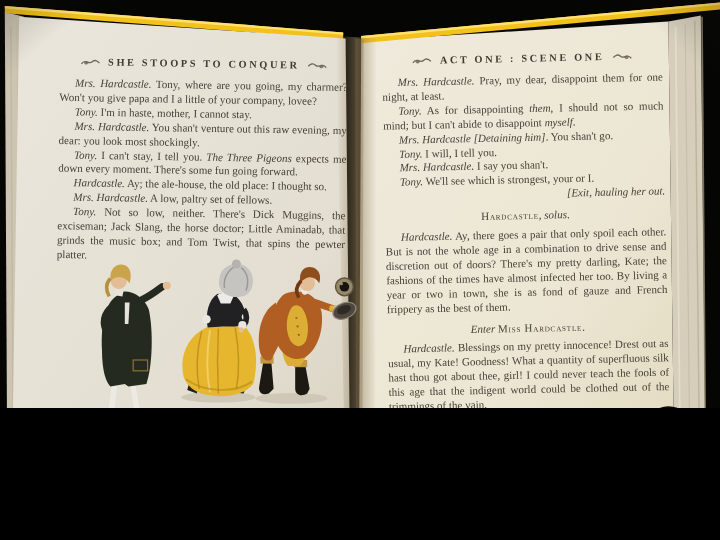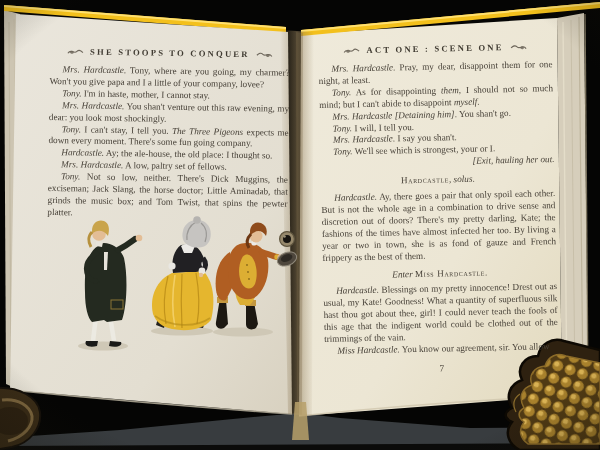--- a/index.html
+++ b/index.html
@@ -1,16 +1,16 @@
 <!DOCTYPE html>
 <html><head>
 <meta charset="utf-8">
 <style>
   html,body{margin:0;padding:0;background:#000;}
-  .scene{position:relative;width:600px;height:450px;overflow:hidden;background:#c4b5fd;
+  .scene{position:relative;width:600px;height:340px;overflow:hidden;background:#c4b5fd;
          font-family:"Liberation Serif","DejaVu Serif",serif;}
   .scene svg.bg{position:absolute;left:0;top:0;}
   .textblock{position:absolute;color:#474138;}
   .left-text{left:50px;top:46px;width:240px;transform:rotate(0.9deg);transform-origin:top left;}
   .right-text{left:318px;top:46px;width:234px;transform:rotate(-1.2deg);transform-origin:top left;}
   .page-header{display:flex;align-items:center;justify-content:center;gap:5px;
                font-size:8.6px;letter-spacing:2.2px;color:#3f3a31;font-weight:bold;
                white-space:nowrap;margin-bottom:8px;}
   .page-header .orn{flex:0 0 auto;opacity:.85;}
   .orn-r{transform:scaleX(-1);}
@@ -204,21 +204,21 @@
       <span>SHE STOOPS TO CONQUER</span>
       <svg class="orn orn-r" width="18" height="9" viewBox="0 0 18 9">
         <path d="M1,6 C4,1 7,7 10,4 C12,2 14,3 16,5" stroke="#5a5348" stroke-width="1.1" fill="none"></path>
         <path d="M3,5 C4,3 6,3 7,5 C6,7 4,7 3,5 Z" fill="#5a5348" opacity="0.85"></path>
       </svg>
     </div>
     <div id="left-paras">
         <div class="para indent"><span class="it">Mrs. Hardcastle.</span><span> Tony, where are you going, my charmer? Won't you give papa and I a little of your company, lovee?</span></div>
         <div class="para indent"><span class="it">Tony.</span><span> I'm in haste, mother, I cannot stay.</span></div>
         <div class="para indent"><span class="it">Mrs. Hardcastle.</span><span> You shan't venture out this raw evening, my dear: you look most shockingly.</span></div>
-        <div class="para indent"><span class="it">Tony.</span><span> I can't stay, I tell you. </span><span class="it">The Three Pigeons</span><span> expects me down every moment. There's some fun going company.</span></div>
+        <div class="para indent"><span class="it">Tony.</span><span> I can't stay, I tell you. </span><span class="it">The Three Pigeons</span><span> expects me down every moment. There's some fun going forward.</span></div>
         <div class="para indent"><span class="it">Hardcastle.</span><span> Ay; the ale-house, the old place: I thought so.</span></div>
         <div class="para indent"><span class="it">Mrs. Hardcastle.</span><span> A low, paltry set of fellows.</span></div>
         <div class="para indent"><span class="it">Tony.</span><span> Not so low, neither. There's Dick Muggins, the exciseman; Jack Slang, the horse doctor; Little Aminadab, that grinds the music box; and Tom Twist, that spins the pewter platter.</span></div>
       </div>
   </div>
 
   <div class="textblock right-text">
     <div class="page-header">
       <svg class="orn" width="18" height="9" viewBox="0 0 18 9">
         <path d="M1,6 C4,1 7,7 10,4 C12,2 14,3 16,5" stroke="#5a5348" stroke-width="1.1" fill="none"></path>

